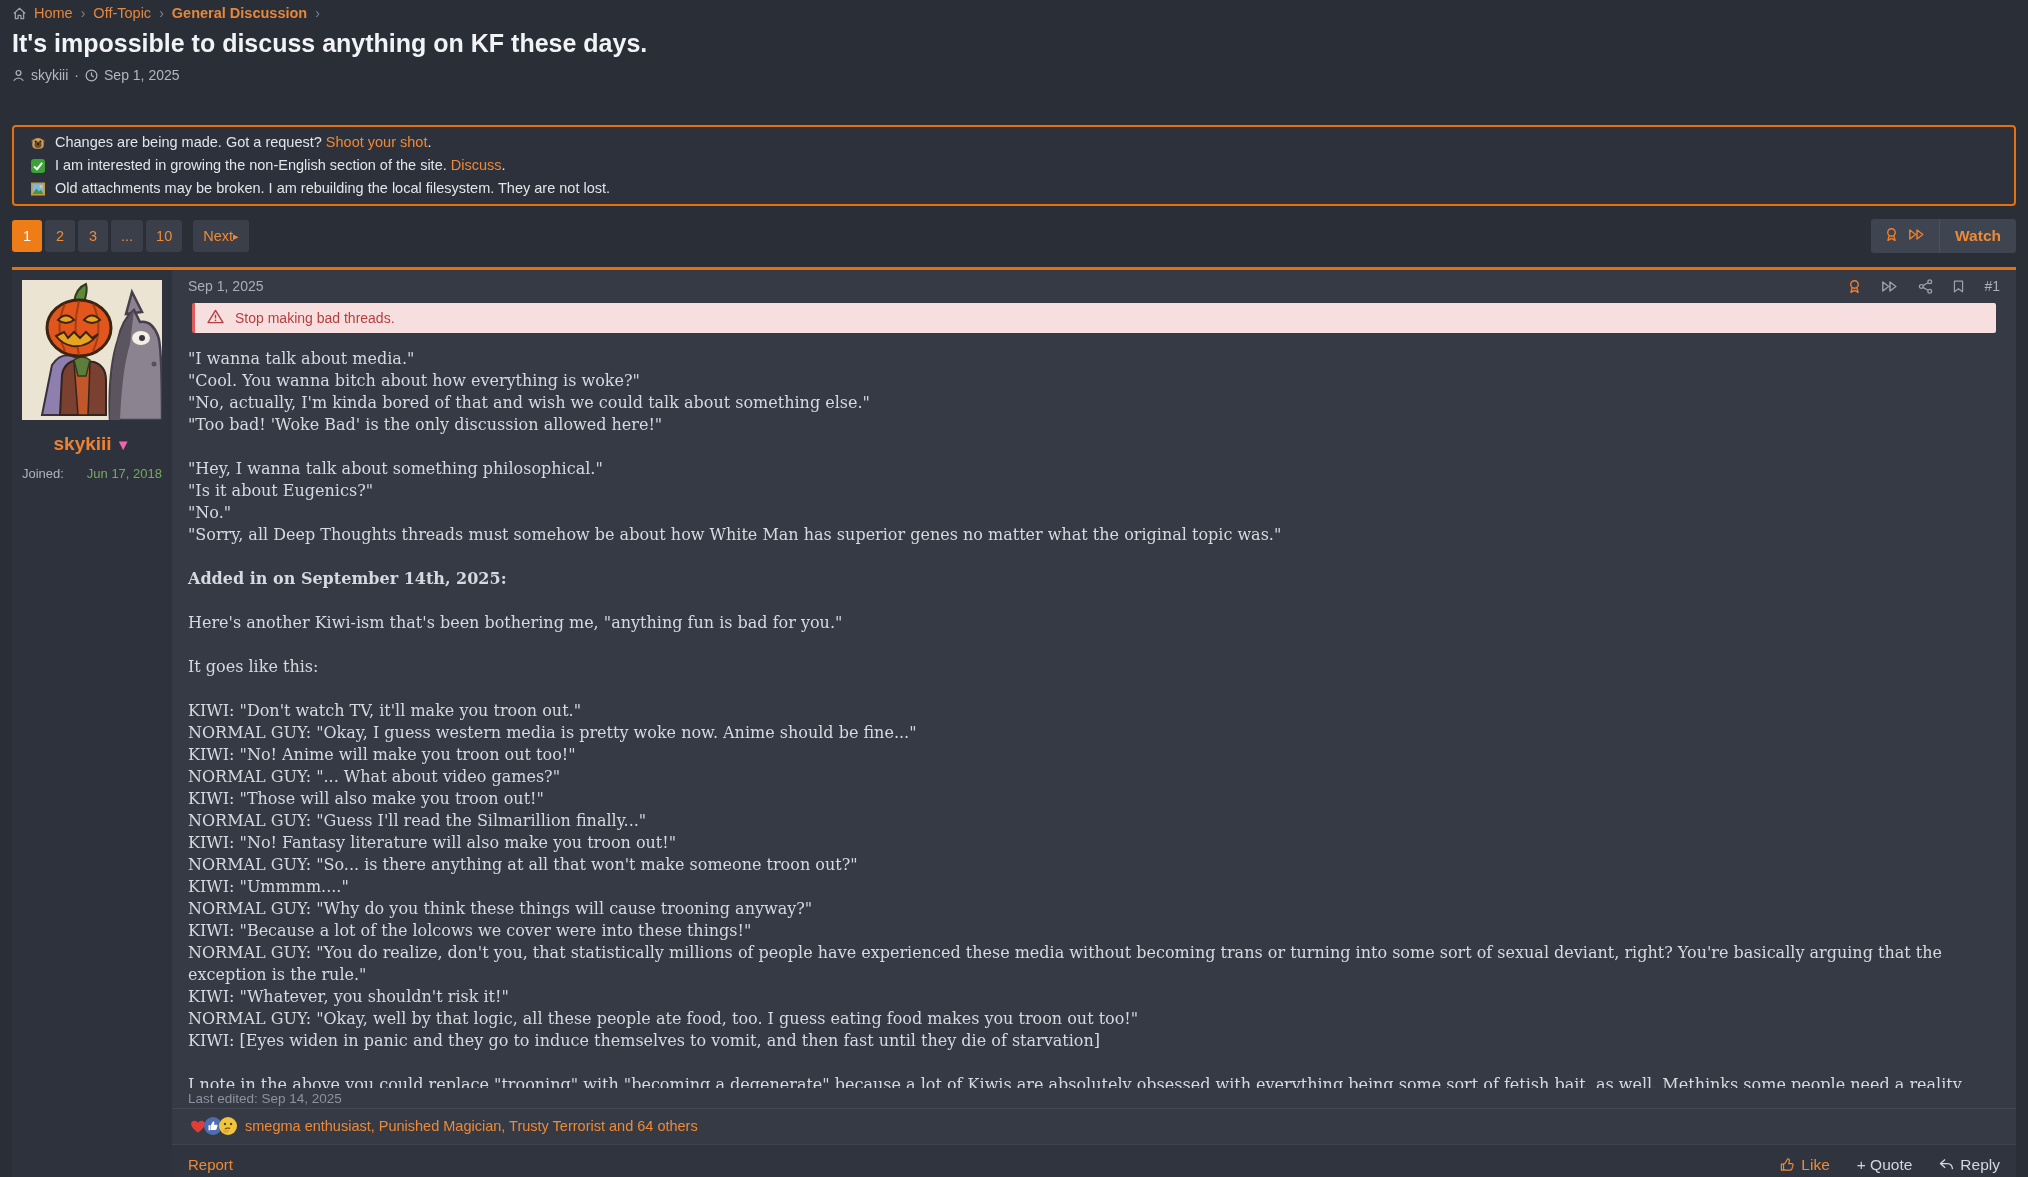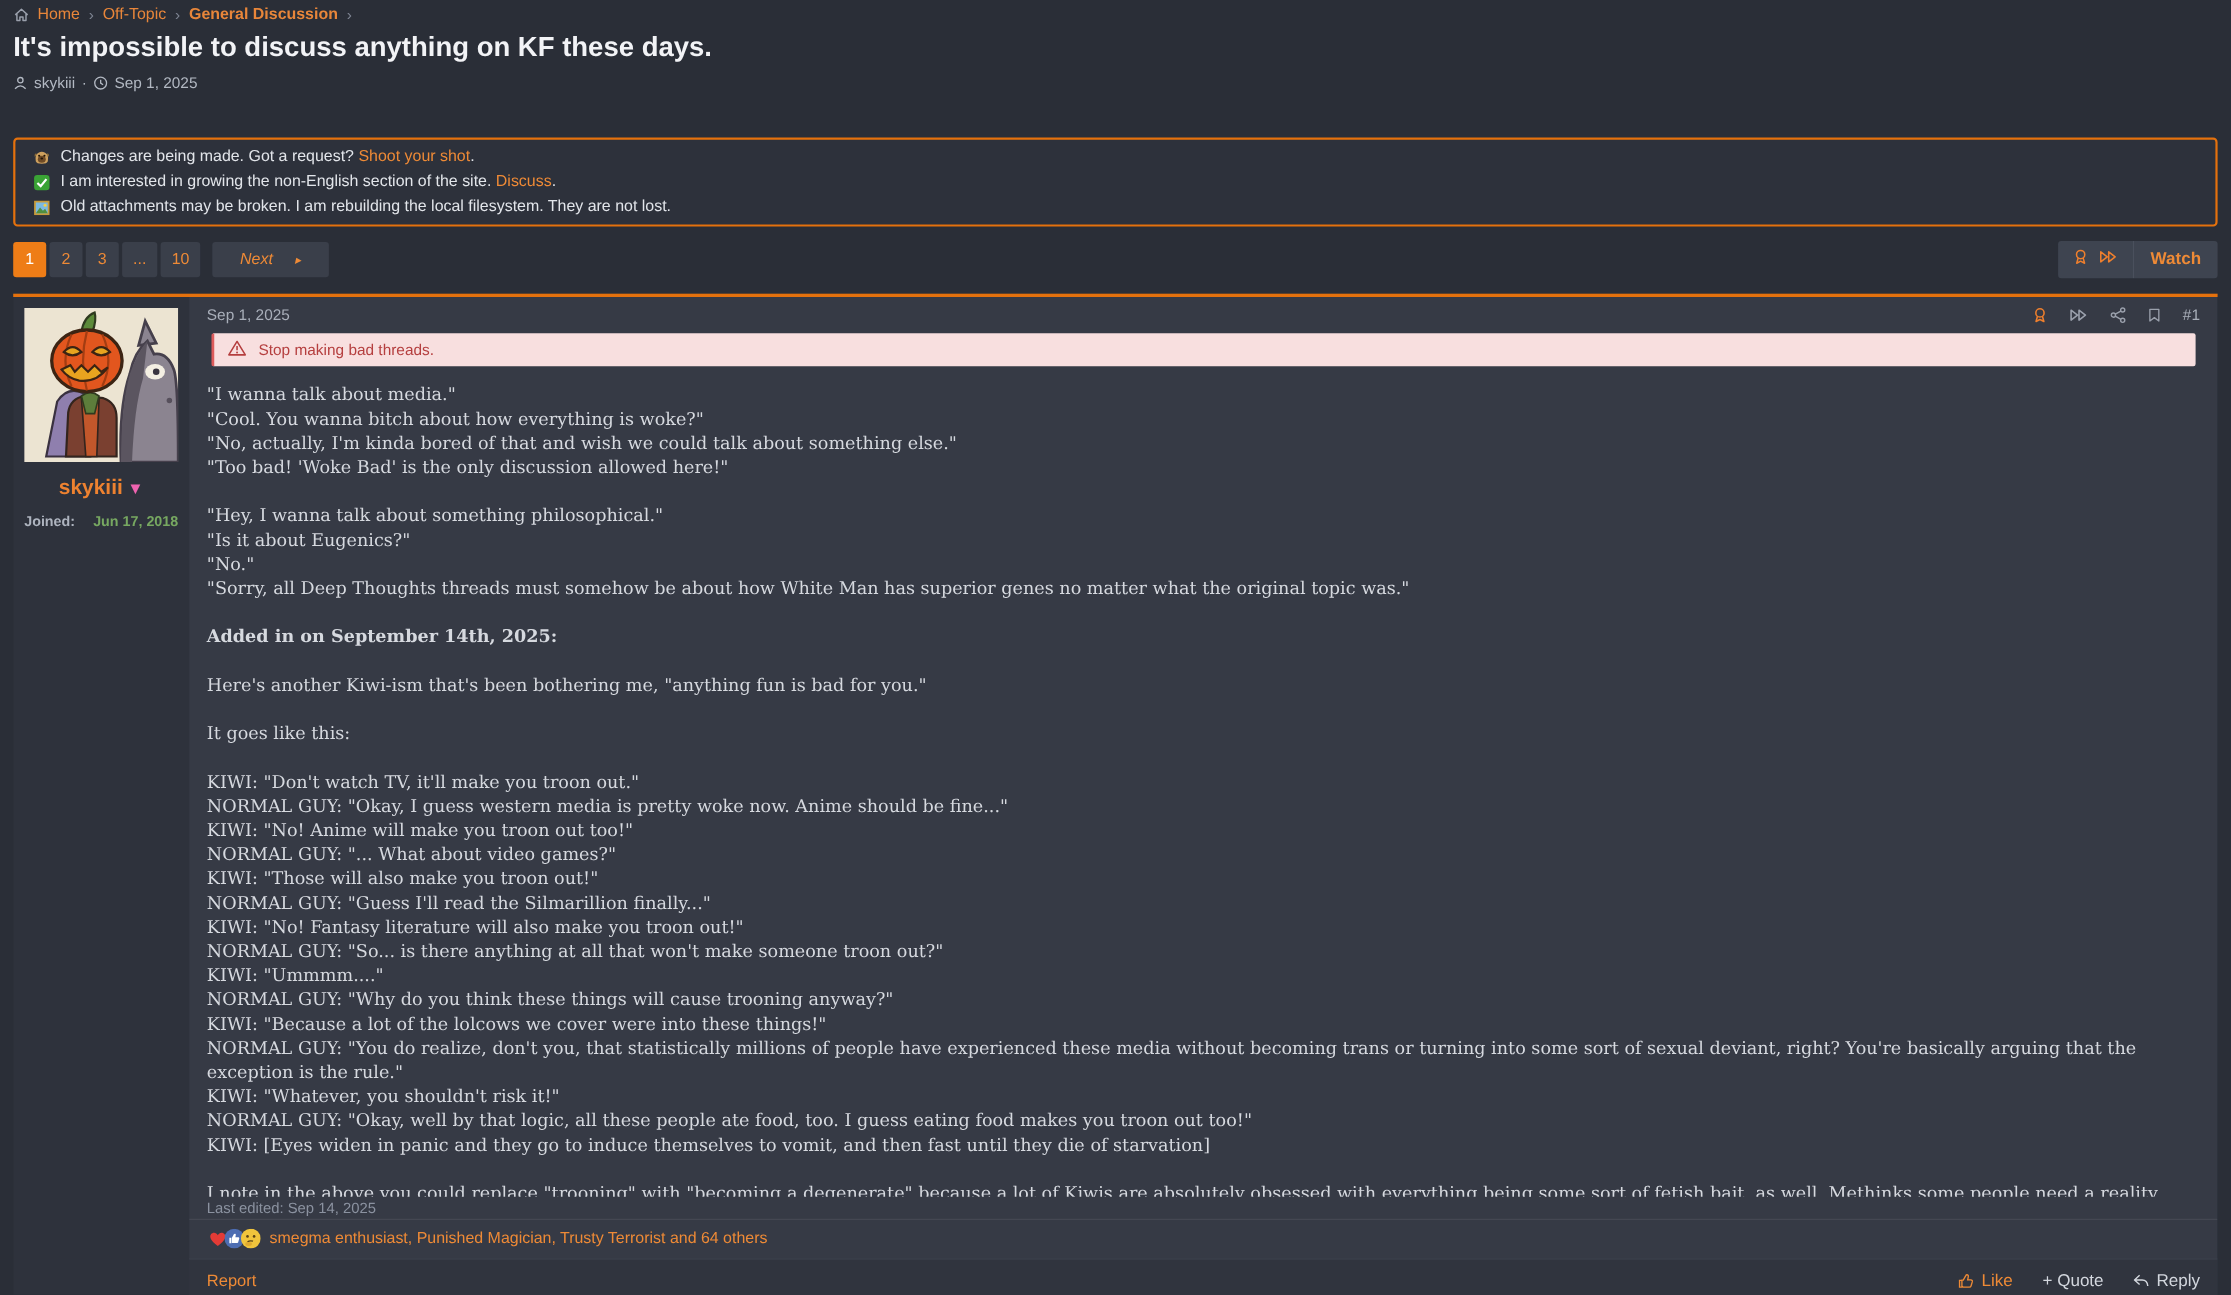--- a/index.html
+++ b/index.html
@@ -29,35 +29,35 @@
     font-size:14.5px; color:#e2e5ea; }
   .notice-row{ display:flex; align-items:center; gap:9px; line-height:21px; }
   .link{ color:#ee8a36; cursor:pointer; }
 
   
   .toolbar{ margin-top:13px; display:flex; justify-content:space-between; align-items:center; }
   .pagination{ display:flex; gap:3px; align-items:center; }
   .pg{ height:32px; min-width:30px; padding:0 10px; display:flex; align-items:center; justify-content:center;
     background:#3a3f4a; color:#ee8a36; font-size:14.5px; border-radius:3px; cursor:pointer; }
   .pg.active{ background:#ee7d17; color:#ffffff; }
-  .pg.next{ margin-left:8px; padding:0 25px; gap:20px;font-style:italic; }
+  .pg.next{ margin-left:8px; padding:0 10px; gap:0; }
   .next-arrow{ font-size:11px; color:#ee8a36; }
   .watch-group{ display:flex; align-items:stretch; background:#3e4450; border-radius:3px; height:34px; overflow:hidden;margin-left:17px; }
   .watch-tools{ display:flex; align-items:center; gap:9px; padding:0 13px; color:#ee7f2d; cursor:pointer; }
   .watch-btn{ display:flex; align-items:center; padding:0 15px; font-weight:bold; font-size:15.5px;
     color:#ee8a36; border-left:1px solid #4a505d; cursor:pointer; }
 
   
   .post{ margin-top:14px; display:flex; border-top:3px solid #e4710d; height:917px; overflow:hidden; }
   .post-sidebar{ width:160px; background:#2e323c; padding:10px; flex:none; }
   .avatar{ width:140px; height:140px; display:block; cursor:pointer; }
   .username-row{ margin-top:13px; text-align:center; font-size:19px; font-weight:bold; }
   .username{ color:#ee8230; cursor:pointer; }
   .user-triangle{ color:#ef63b0; font-size:15px; margin-left:4px; }
-  .joined-row{ display:flex; justify-content:space-between; margin-top:11px; font-size:13px;font-weight:bold; }
+  .joined-row{ display:flex; justify-content:space-between; margin-top:11px; font-size:13px; }
   .joined-label{ color:#aeb4bf; }
   .joined-value{ color:#77a861; }
 
   .post-content{ flex:1; background:#363a45; display:flex; flex-direction:column; min-width:0; }
   .post-header{ display:flex; justify-content:space-between; align-items:center; padding:8px 16px 5px;
     font-size:14px; color:#a9afba; }
   .header-icons{ display:flex; align-items:center; gap:19px; color:#9aa0ac; }
   .header-icons .ic{ display:inline-flex; cursor:pointer; }
   .ic.orange{ color:#ee7f2d; }
   .post-number{ color:#a9afba; font-size:14px; cursor:pointer; }

